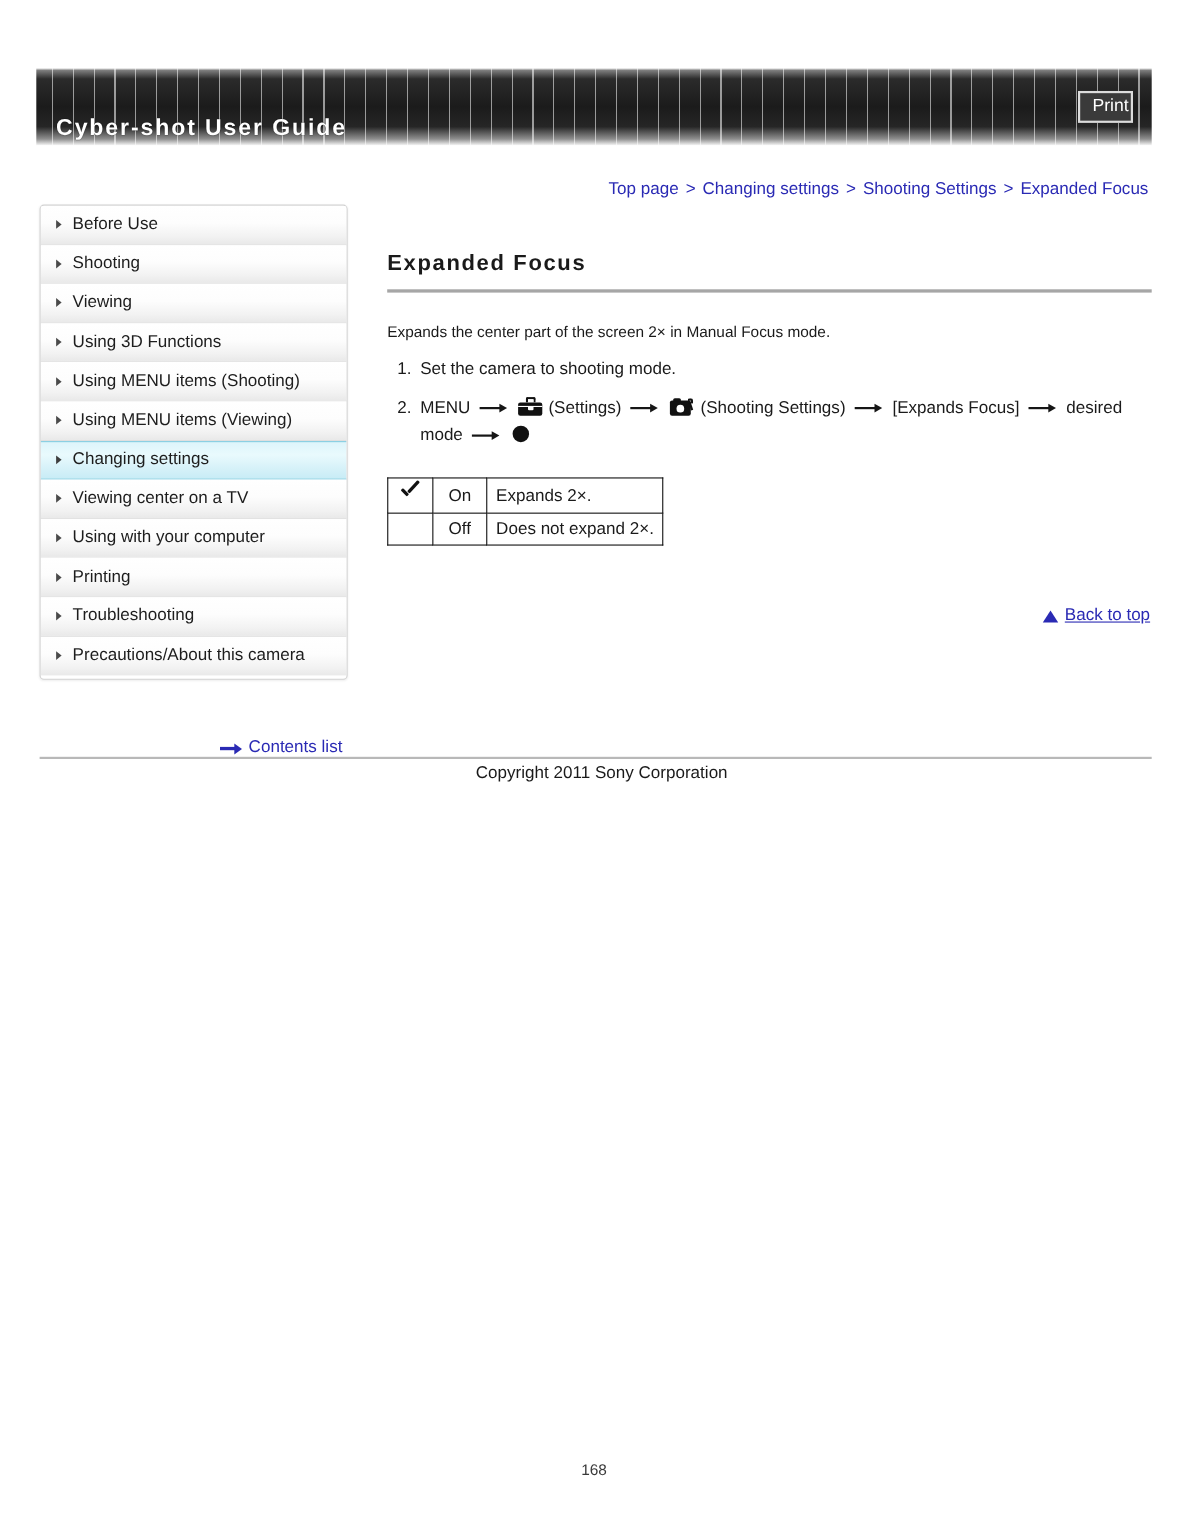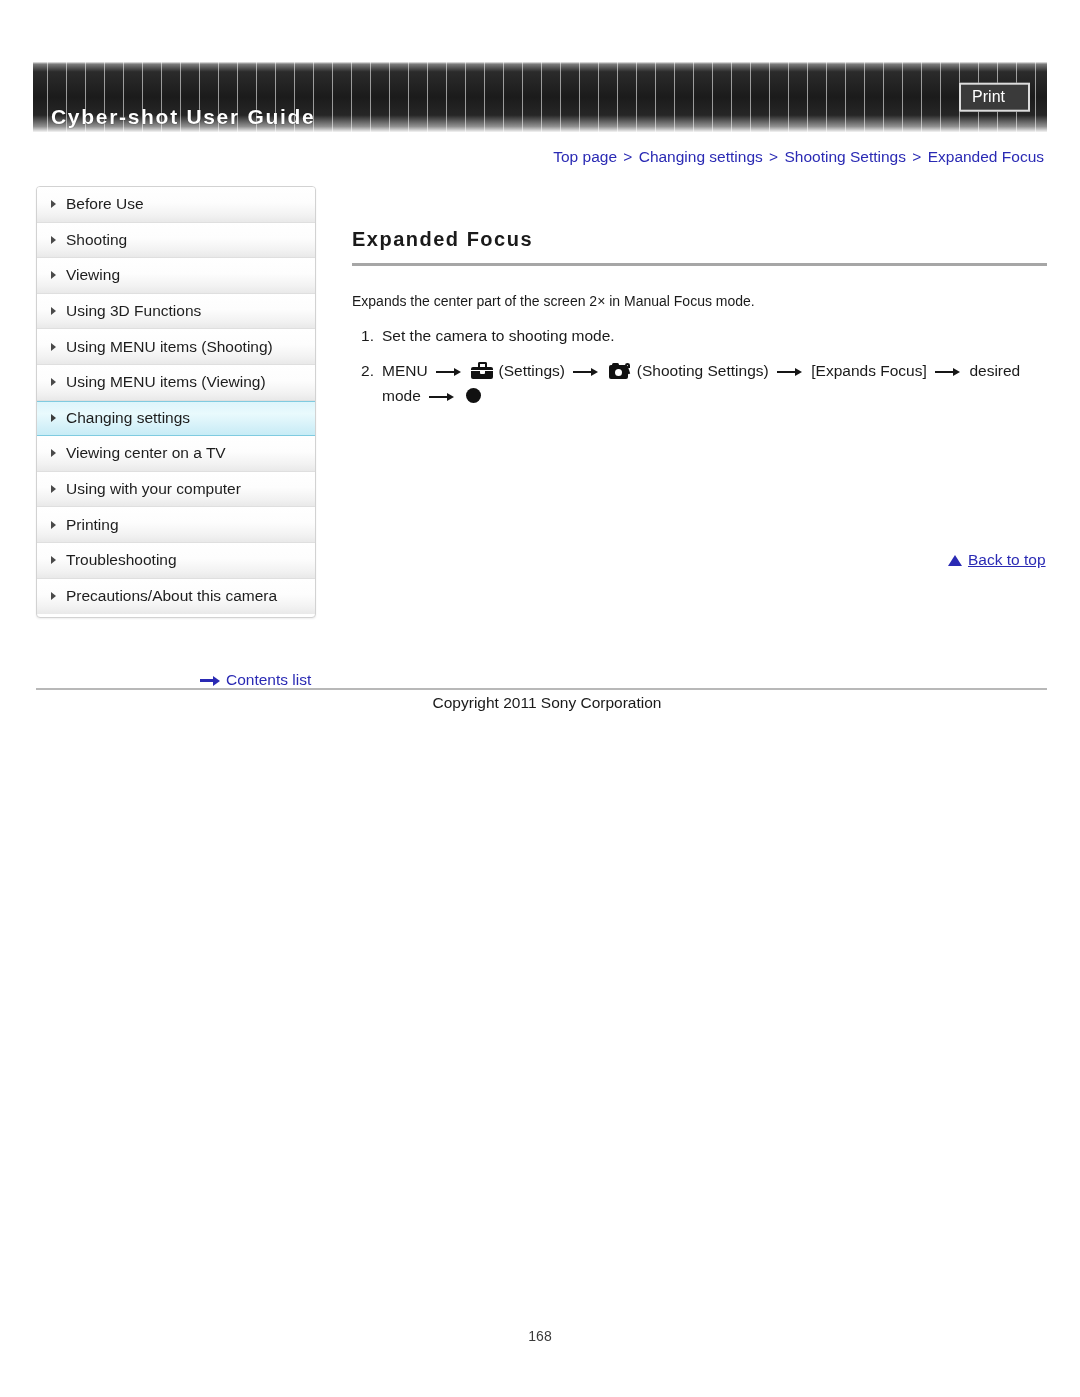--- a/index.html
+++ b/index.html
@@ -55,30 +55,30 @@
   }
   .print-button {
     position: absolute;
     right: 17px;
     top: 50%;
     transform: translateY(-50%);
     border: 2px solid #dcdcdc;
     background: #3a3a3a;
     color: #ffffff;
     font-size: 16px;
-    padding: 3px 23px 4px 11px;
+    padding: 3px 2px 4px 11px;
     line-height: 1.1;
     cursor: pointer;
   }
 
   
   .breadcrumb {
     position: absolute;
     right: 36px;
-    top: 148px;
+    top: 163px;
     font-size: 15.5px;
     color: #2a2ab4;
     white-space: nowrap;
   }
   .breadcrumb .crumb { cursor: pointer; }
   .breadcrumb .sep { padding: 0 2px; }
 
   
   .sidebar {
     position: absolute;
@@ -532,20 +532,34 @@
         <span>desired</span>
         <br>
         <span>mode</span>
         <span class="ar"></span>
         <span class="icon-dot"></span>
       </span>
     </div>
 
   </div>
 
+  <table class="opt-table" id="opt-table">
+      <tbody>
+        <tr>
+          <td class="check-cell"><span class="checkmark"></span></td>
+          <td class="label-cell">On</td>
+          <td>Expands 2×.</td>
+        </tr>
+        <tr>
+          <td class="check-cell"></td>
+          <td class="label-cell">Off</td>
+          <td>Does not expand 2×.</td>
+        </tr>
+      </tbody>
+    </table>
 </main>
 
 <div class="back-to-top">
   <span class="tri-up"></span>
   <span>Back to top</span>
 </div>
 
 <div class="footer-rule"></div>
 <div class="copyright">Copyright 2011 Sony Corporation</div>
 <div class="page-number">168</div>

